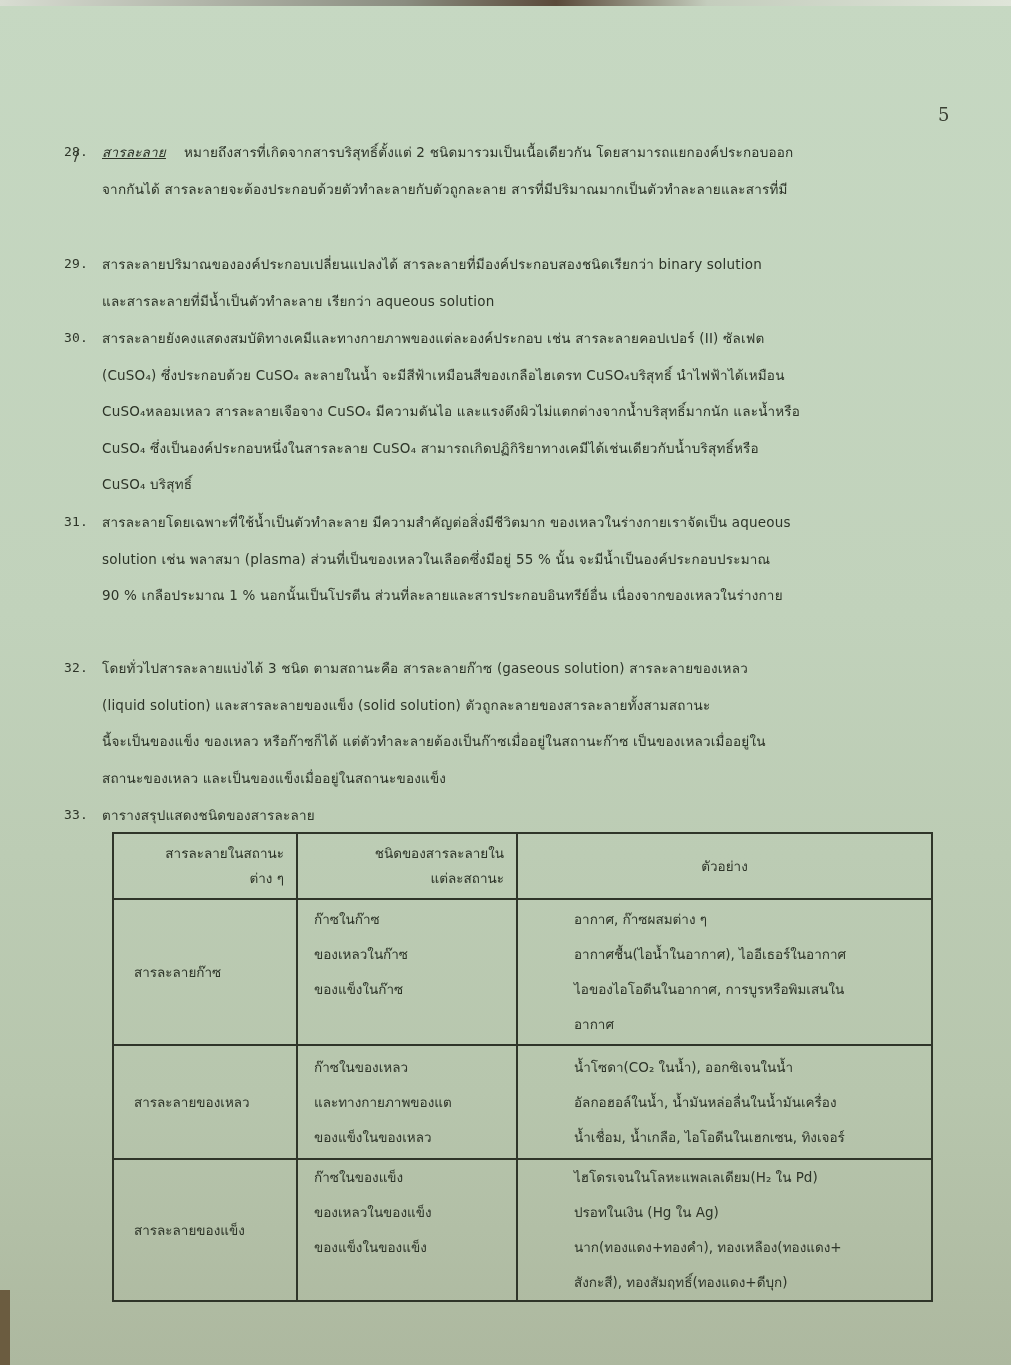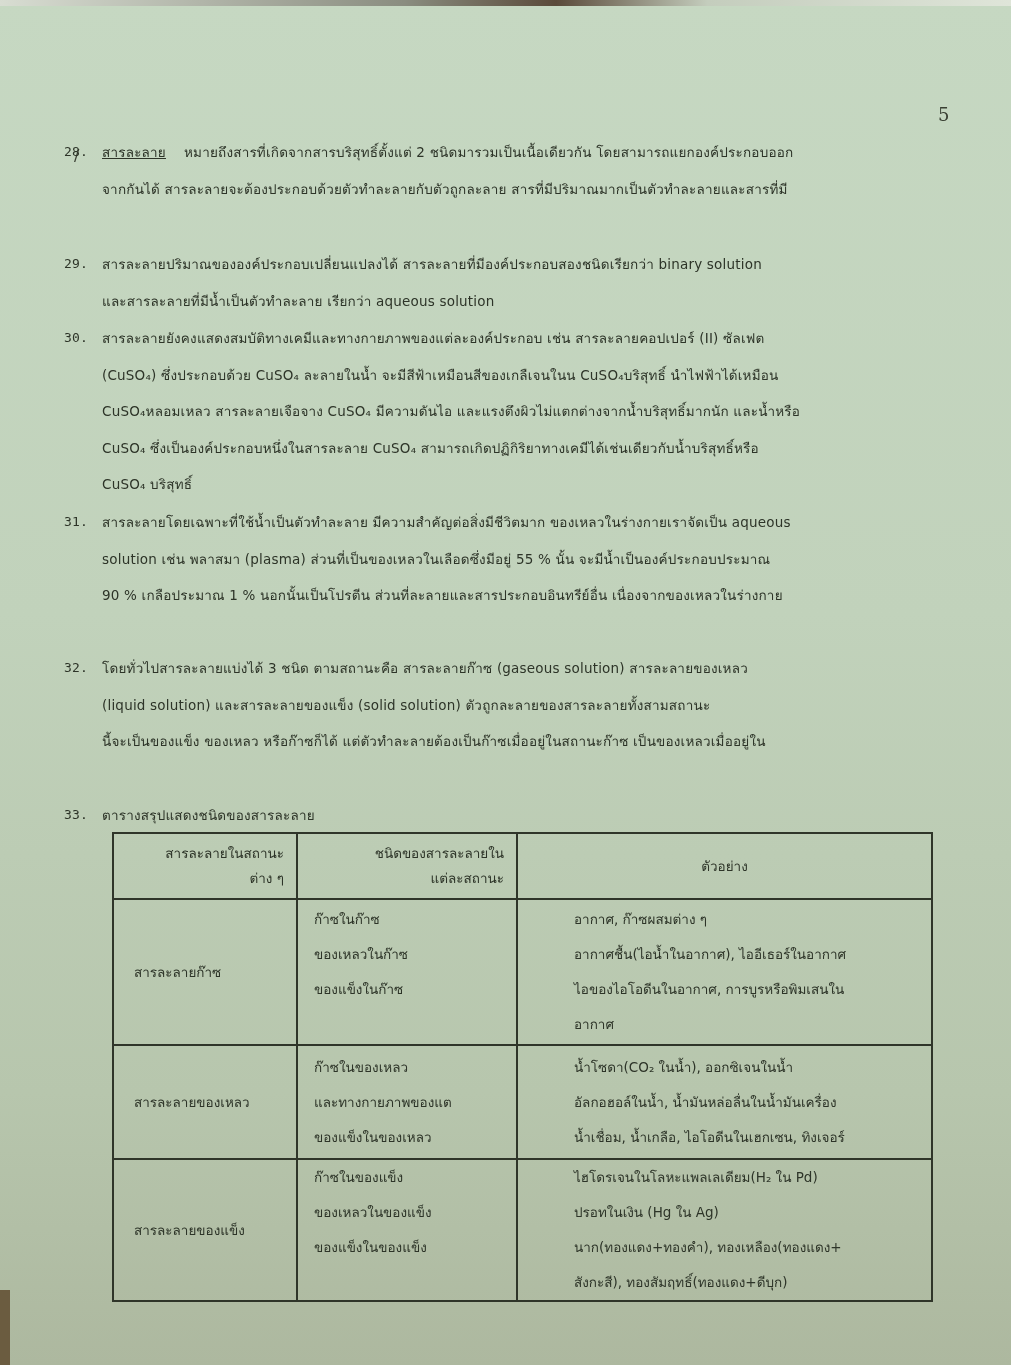--- a/index.html
+++ b/index.html
@@ -10,21 +10,21 @@
       color: #2d3428;
       position: relative;
     }
     .top-edge { position:absolute; left:0; top:0; width:1011px; height:6px;
       background: linear-gradient(90deg,#d8ddd2,#8a8d80 40%,#5a4a3a 55%,#c4cdbd 70%,#dfe5d9); }
     .left-edge { position:absolute; left:0; top:1290px; width:10px; height:75px; background:#6b5c40; }
     .page-num { position:absolute; left:938px; top:104px; font-family:"DejaVu Serif", serif; font-size:18px; color:#3a4033; }
     .item { position:absolute; left:56px; width:890px; font-size:13.5px; line-height:36.5px; letter-spacing:0.2px; }
     .item .num { position:absolute; left:8px; top:0; width:40px; font-family:"DejaVu Sans Mono", monospace; font-size:13px; }
     .item .body { margin-left:46px; }
-    .term { text-decoration: underline; }
+    .term { text-decoration: underline; font-style: italic; }
     .tick { position:absolute; left:74px; top:146px; font-size:16px; color:#3a4033; }
     table.summary { position:absolute; left:112px; top:832px; width:821px; border-collapse:collapse; font-size:13.5px; }
     table.summary td, table.summary th { border:2px solid #2f3529; vertical-align:middle; padding:0; font-weight:normal; }
     table.summary th { text-align:right; padding:6px 12px; line-height:25px; height:52px; }
     table.summary th.center { text-align:center; }
     .col1 { width:150px; padding-left:20px !important; }
     .col2 { width:190px; padding-left:16px !important; }
     .col3 { padding-left:56px !important; }
     .cellline { display:block; line-height:35px; }
   </style>
@@ -50,21 +50,21 @@
   <div class="body">
     <div>สารละลายปริมาณขององค์ประกอบเปลี่ยนแปลงได้ สารละลายที่มีองค์ประกอบสองชนิดเรียกว่า binary solution</div>
     <div>และสารละลายที่มีน้ำเป็นตัวทำละลาย เรียกว่า  aqueous solution</div>
   </div>
 </div>
 
 <div class="item" style="top:320px;">
   <span class="num">30.</span>
   <div class="body">
     <div>สารละลายยังคงแสดงสมบัติทางเคมีและทางกายภาพของแต่ละองค์ประกอบ เช่น สารละลายคอปเปอร์ (II) ซัลเฟต</div>
-    <div>(CuSO₄)  ซึ่งประกอบด้วย CuSO₄ ละลายในน้ำ จะมีสีฟ้าเหมือนสีของเกลืเจนในน CuSO₄บริสุทธิ์ นำไฟฟ้าได้เหมือน</div>
+    <div>(CuSO₄)  ซึ่งประกอบด้วย CuSO₄ ละลายในน้ำ จะมีสีฟ้าเหมือนสีของเกลือไฮเดรท CuSO₄บริสุทธิ์ นำไฟฟ้าได้เหมือน</div>
     <div>CuSO₄หลอมเหลว สารละลายเจือจาง CuSO₄ มีความดันไอ และแรงตึงผิวไม่แตกต่างจากน้ำบริสุทธิ์มากนัก และน้ำหรือ</div>
     <div>CuSO₄ ซึ่งเป็นองค์ประกอบหนึ่งในสารละลาย  CuSO₄      สามารถเกิดปฏิกิริยาทางเคมีได้เช่นเดียวกับน้ำบริสุทธิ์หรือ</div>
     <div>CuSO₄  บริสุทธิ์</div>
   </div>
 </div>
 
 <div class="item" style="top:504px;">
   <span class="num">31.</span>
   <div class="body">
     <div>สารละลายโดยเฉพาะที่ใช้น้ำเป็นตัวทำละลาย มีความสำคัญต่อสิ่งมีชีวิตมาก ของเหลวในร่างกายเราจัดเป็น aqueous</div>
@@ -72,20 +72,21 @@
     <div>90 %  เกลือประมาณ 1 %  นอกนั้นเป็นโปรตีน ส่วนที่ละลายและสารประกอบอินทรีย์อื่น เนื่องจากของเหลวในร่างกาย</div>
   </div>
 </div>
 
 <div class="item" style="top:650px;">
   <span class="num">32.</span>
   <div class="body">
     <div>โดยทั่วไปสารละลายแบ่งได้ 3 ชนิด ตามสถานะคือ สารละลายก๊าซ  (gaseous solution)   สารละลายของเหลว</div>
     <div>(liquid solution)  และสารละลายของแข็ง (solid  solution)   ตัวถูกละลายของสารละลายทั้งสามสถานะ</div>
     <div>นี้จะเป็นของแข็ง ของเหลว หรือก๊าซก็ได้   แต่ตัวทำละลายต้องเป็นก๊าซเมื่ออยู่ในสถานะก๊าซ  เป็นของเหลวเมื่ออยู่ใน</div>
+    <div>สถานะของเหลว และเป็นของแข็งเมื่ออยู่ในสถานะของแข็ง</div>
   </div>
 </div>
 
 <div class="item" style="top:797px;">
   <span class="num">33.</span>
   <div class="body">
     <div>ตารางสรุปแสดงชนิดของสารละลาย</div>
   </div>
 </div>
 

